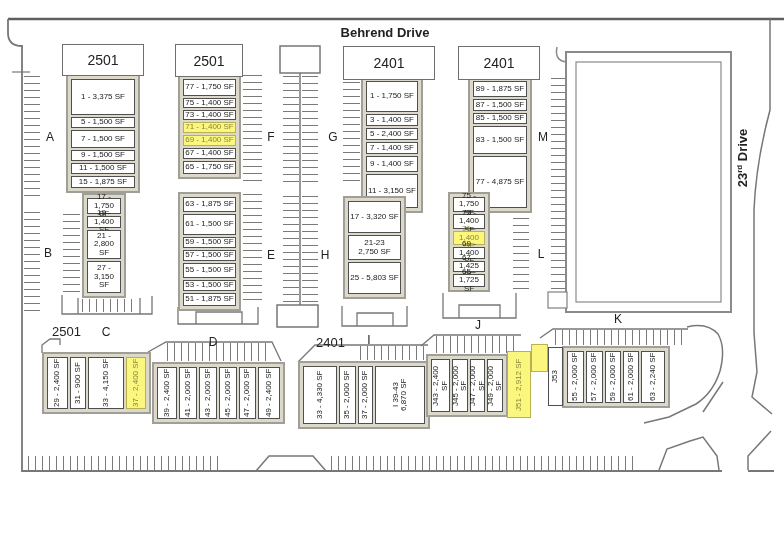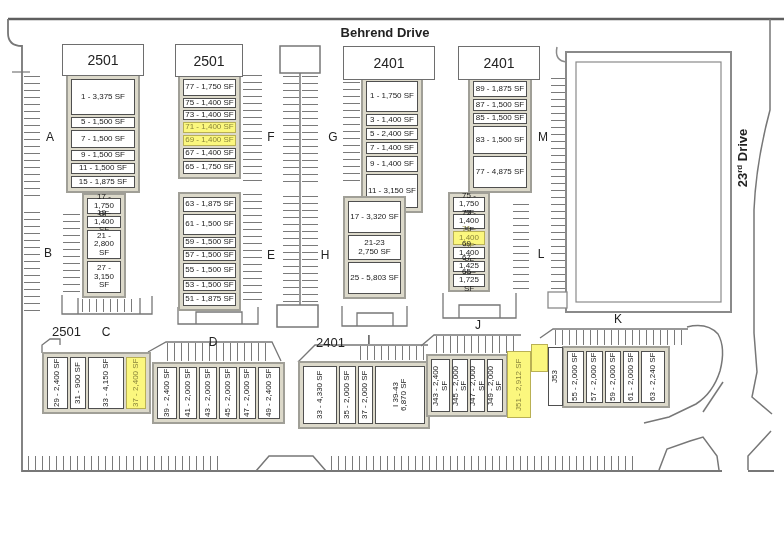--- a/index.html
+++ b/index.html
@@ -138,21 +138,21 @@
     <div class="u" style="height:25px">21-23
 2,750 SF</div>
     <div class="u" style="height:32px">25 - 5,803 SF</div>
   </div>
 
   <div class="body" style="left:468px;top:76px;width:64px;">
     <div class="u" style="height:16px">89 - 1,875 SF</div>
     <div class="u" style="height:12px">87 - 1,500 SF</div>
     <div class="u" style="height:11px">85 - 1,500 SF</div>
     <div class="u" style="height:28px">83 - 1,500 SF</div>
-    <div class="u" style="height:32px">77 - 4,875 SF</div>
+    <div class="u" style="height:52px">77 - 4,875 SF</div>
   </div>
   <div class="body" style="left:448px;top:192px;width:42px;justify-content:space-between;">
     <div class="u" style="height:15px">75 - 1,750 SF</div>
     <div class="u" style="height:15px">73 - 1,400 SF</div>
     <div class="u hl" style="height:14px">71 - 1,400 SF</div>
     <div class="u" style="height:12px">69 - 1,400 SF</div>
     <div class="u" style="height:11px">67 - 1,425 SF</div>
     <div class="u" style="height:13px">65 - 1,725 SF</div>
   </div>
 

